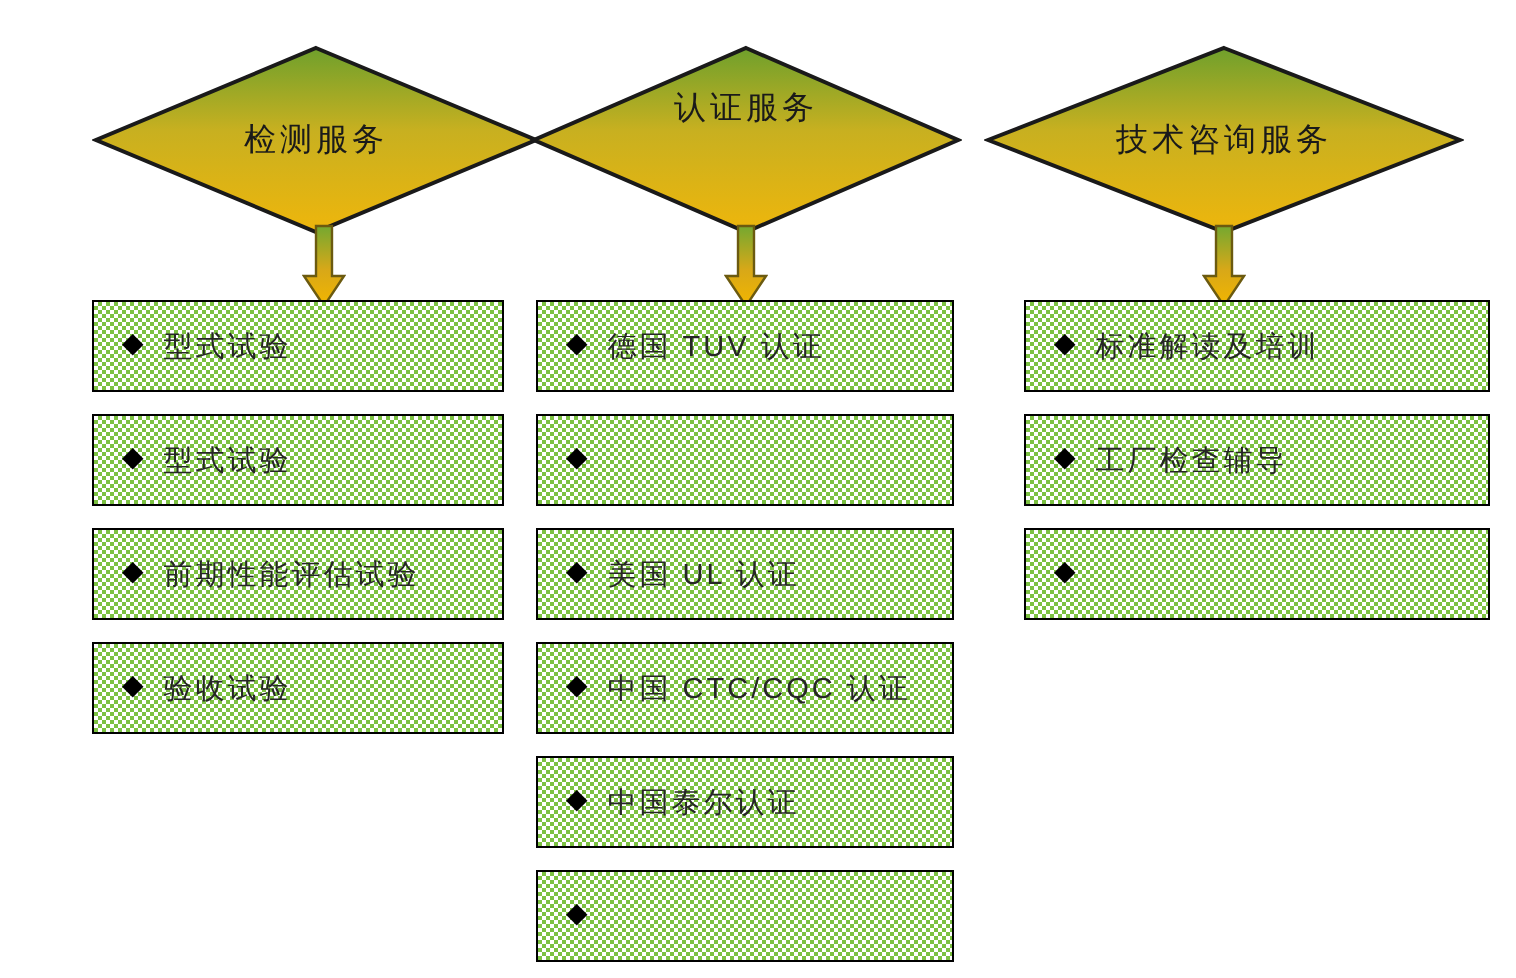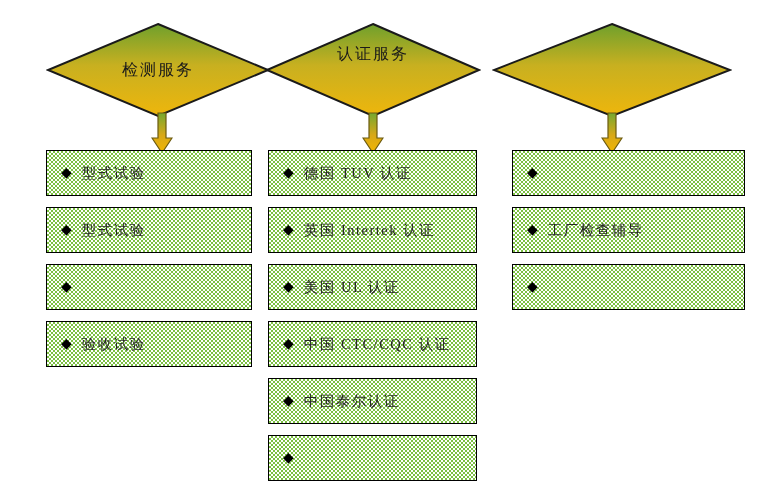--- a/index.html
+++ b/index.html
@@ -73,21 +73,21 @@
     margin-right: 10px;
     font-size: 14px;
     color: #000000;
     line-height: 1;
   }
   .tbox .blabel {
     font-size: 14.5px;
     color: #262626;
     letter-spacing: 1.5px;
     white-space: nowrap;
-    font-family: Liberation Serif, serif;
+    font-family: Liberation Sans, sans-serif;
   }
 </style>
 </head>
 <body>
 
 <div id="diagram">
 
   <div class="column">
 
     <div class="diamond-wrap" style="left:46px; top:22px; width:224px; height:96px;">
@@ -122,20 +122,21 @@
       <span class="blabel">型式试验</span>
     </div>
 
     <div class="tbox" style="left:46px; top:207px; width:206px; height:46px;">
       <span class="bullet">◆</span>
       <span class="blabel">型式试验</span>
     </div>
 
     <div class="tbox" style="left:46px; top:264px; width:206px; height:46px;">
       <span class="bullet">◆</span>
+      <span class="blabel">前期性能评估试验</span>
     </div>
 
     <div class="tbox" style="left:46px; top:321px; width:206px; height:46px;">
       <span class="bullet">◆</span>
       <span class="blabel">验收试验</span>
     </div>
 
   </div>
 
   <div class="column">
@@ -167,21 +168,20 @@
       </svg>
     </div>
 
     <div class="tbox" style="left:268px; top:150px; width:209px; height:46px;">
       <span class="bullet">◆</span>
       <span class="blabel">德国 TUV 认证</span>
     </div>
 
     <div class="tbox" style="left:268px; top:207px; width:209px; height:46px;">
       <span class="bullet">◆</span>
-      <span class="blabel">英国 Intertek 认证</span>
     </div>
 
     <div class="tbox" style="left:268px; top:264px; width:209px; height:46px;">
       <span class="bullet">◆</span>
       <span class="blabel">美国 UL 认证</span>
     </div>
 
     <div class="tbox" style="left:268px; top:321px; width:209px; height:46px;">
       <span class="bullet">◆</span>
       <span class="blabel">中国 CTC/CQC 认证</span>
@@ -204,37 +204,39 @@
       <svg width="240" height="96" viewBox="0 0 240 96">
         <defs>
           <linearGradient id="dg3" x1="0" y1="0" x2="0" y2="1">
             <stop offset="0%" stop-color="#6fa02c"></stop>
             <stop offset="45%" stop-color="#c8b020"></stop>
             <stop offset="100%" stop-color="#eeb60c"></stop>
           </linearGradient>
         </defs>
         <polygon points="120,2 238,48 120,94 2,48" fill="url(#dg3)" stroke="#1a1a1a" stroke-width="2"></polygon>
       </svg>
+      <div class="diamond-label" style="top:38px;">技术咨询服务</div>
     </div>
 
     <div class="arrow-wrap" style="left:601px; top:112px; width:22px; height:42px;">
       <svg width="22" height="42" viewBox="0 0 22 42">
         <defs>
           <linearGradient id="ag3" x1="0" y1="0" x2="0" y2="1">
             <stop offset="0%" stop-color="#74a830"></stop>
             <stop offset="55%" stop-color="#d8a818"></stop>
             <stop offset="100%" stop-color="#f2b600"></stop>
           </linearGradient>
         </defs>
         <polygon points="7,1 15,1 15,26 21,26 11,41 1,26 7,26" fill="url(#ag3)" stroke="#6b5a10" stroke-width="1.2"></polygon>
       </svg>
     </div>
 
     <div class="tbox" style="left:512px; top:150px; width:233px; height:46px;">
       <span class="bullet">◆</span>
+      <span class="blabel">标准解读及培训</span>
     </div>
 
     <div class="tbox" style="left:512px; top:207px; width:233px; height:46px;">
       <span class="bullet">◆</span>
       <span class="blabel">工厂检查辅导</span>
     </div>
 
     <div class="tbox" style="left:512px; top:264px; width:233px; height:46px;">
       <span class="bullet">◆</span>
     </div>

